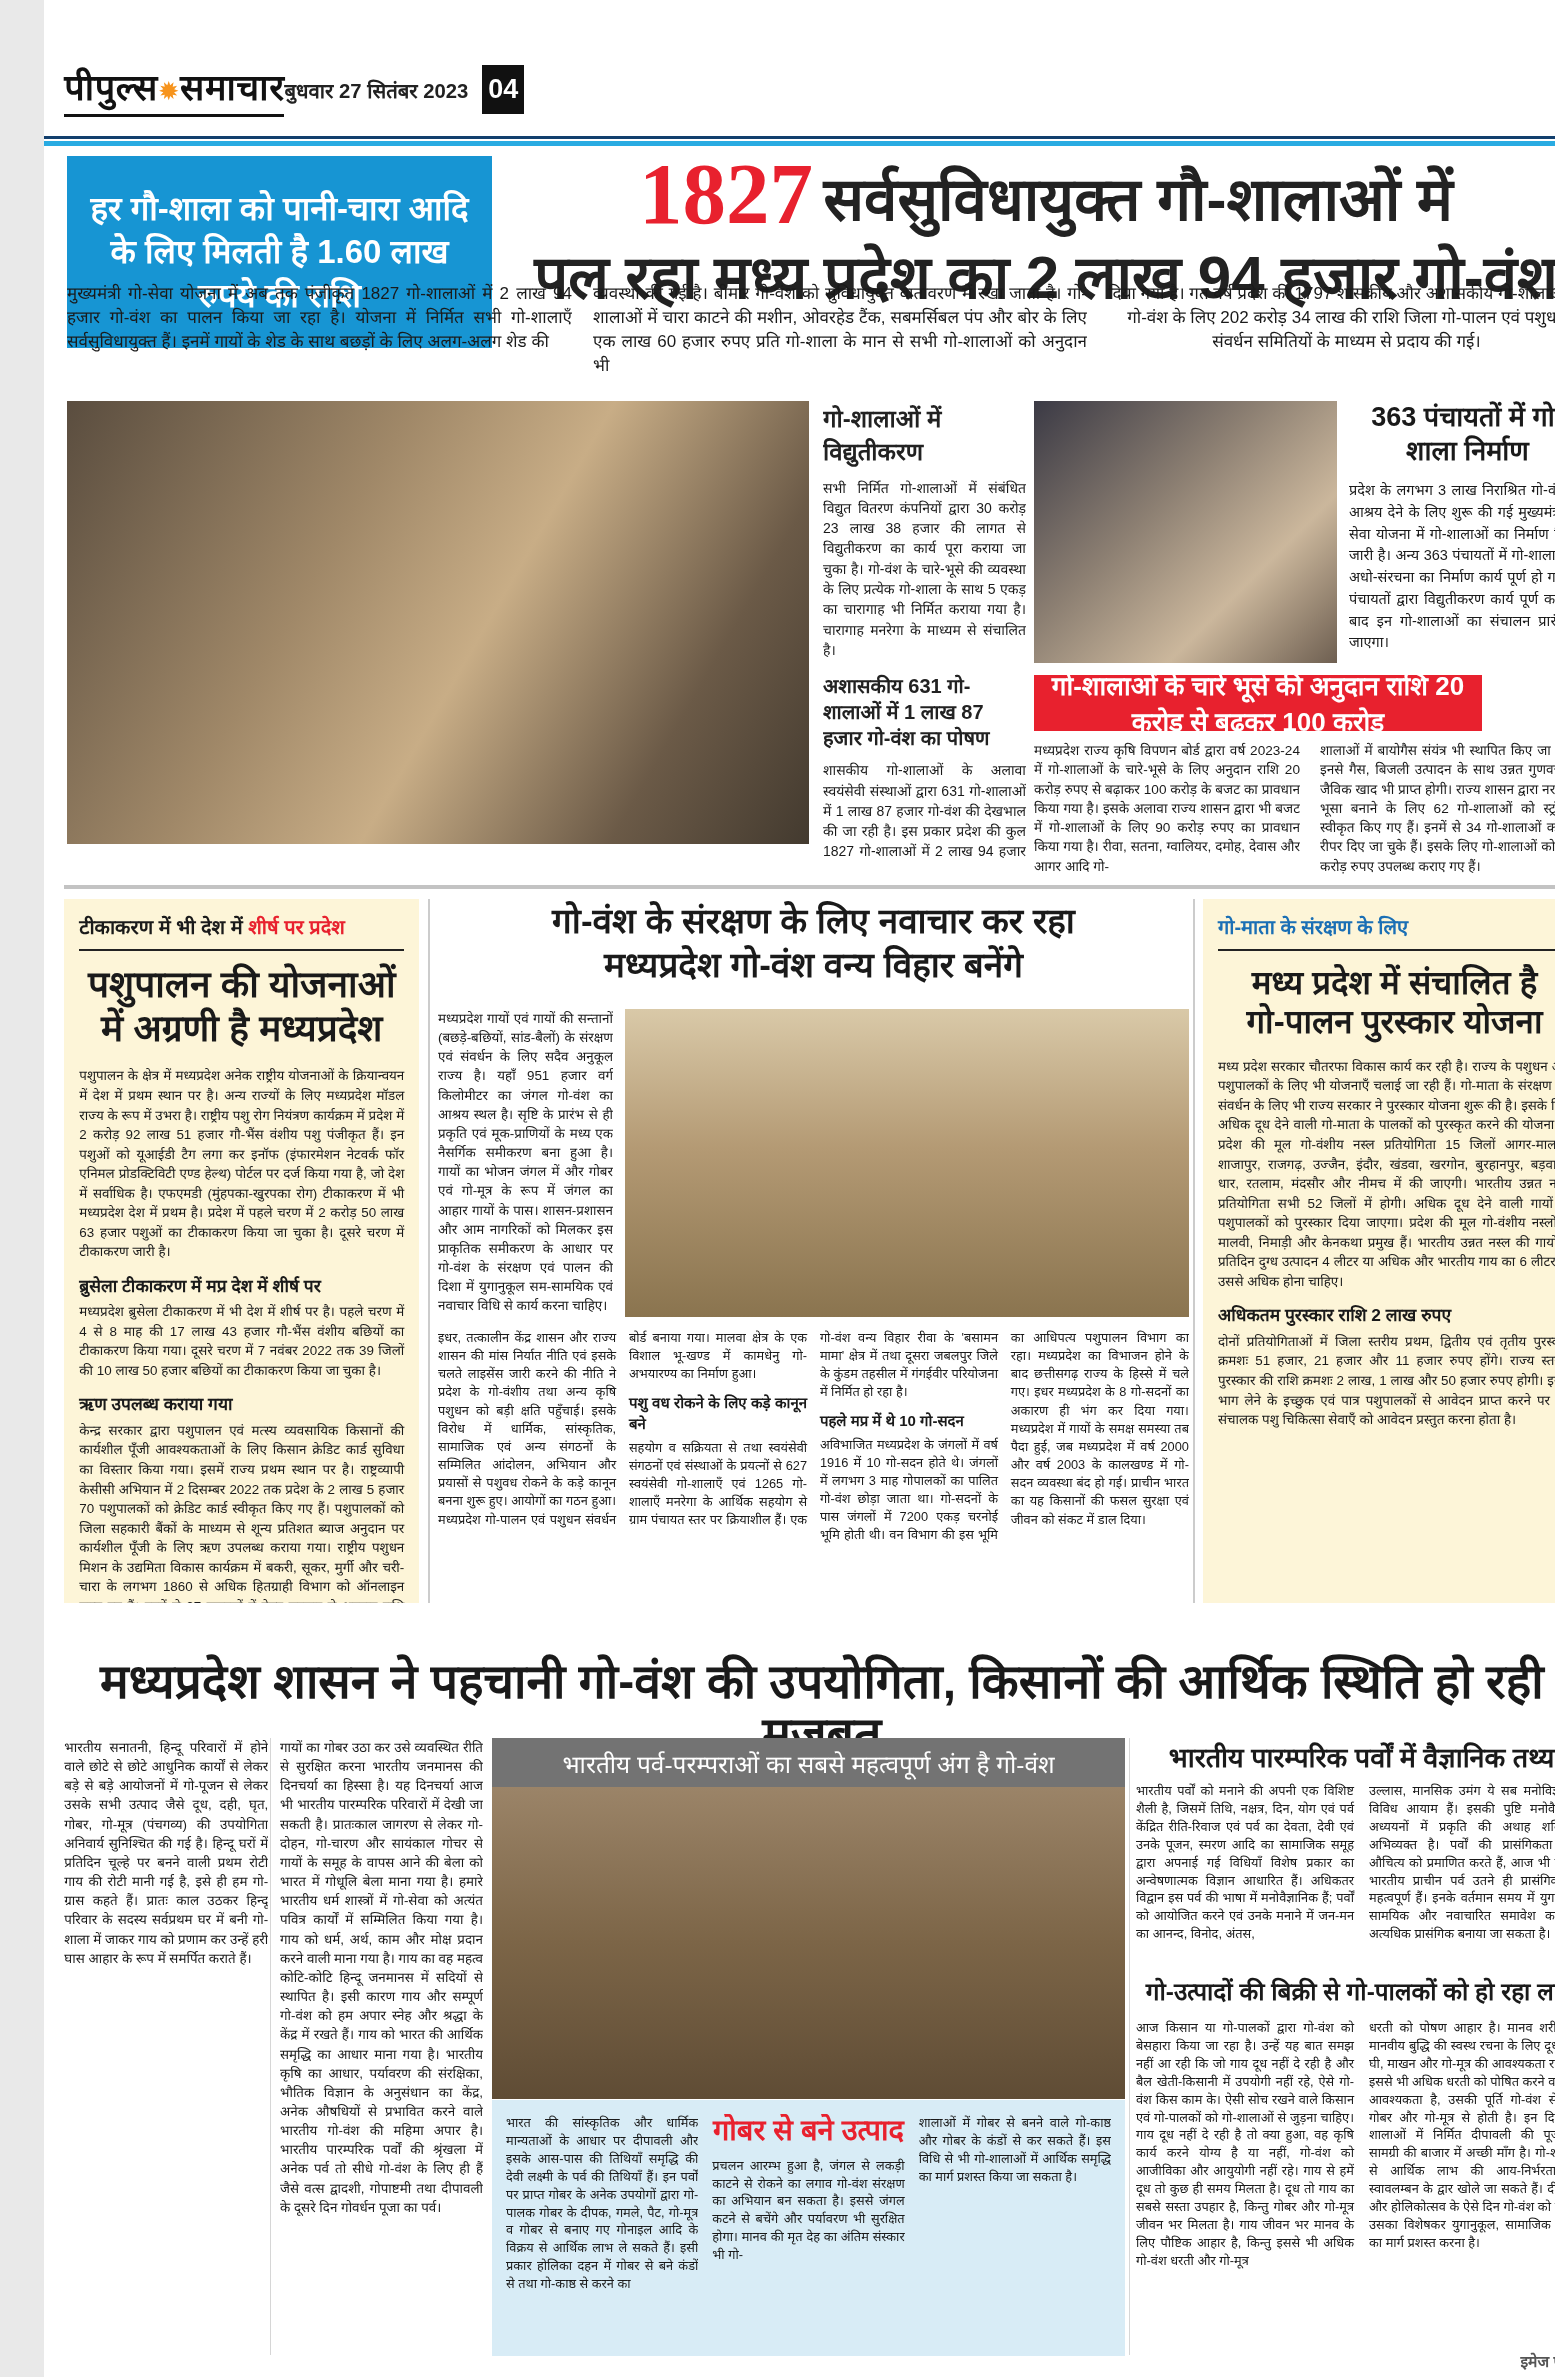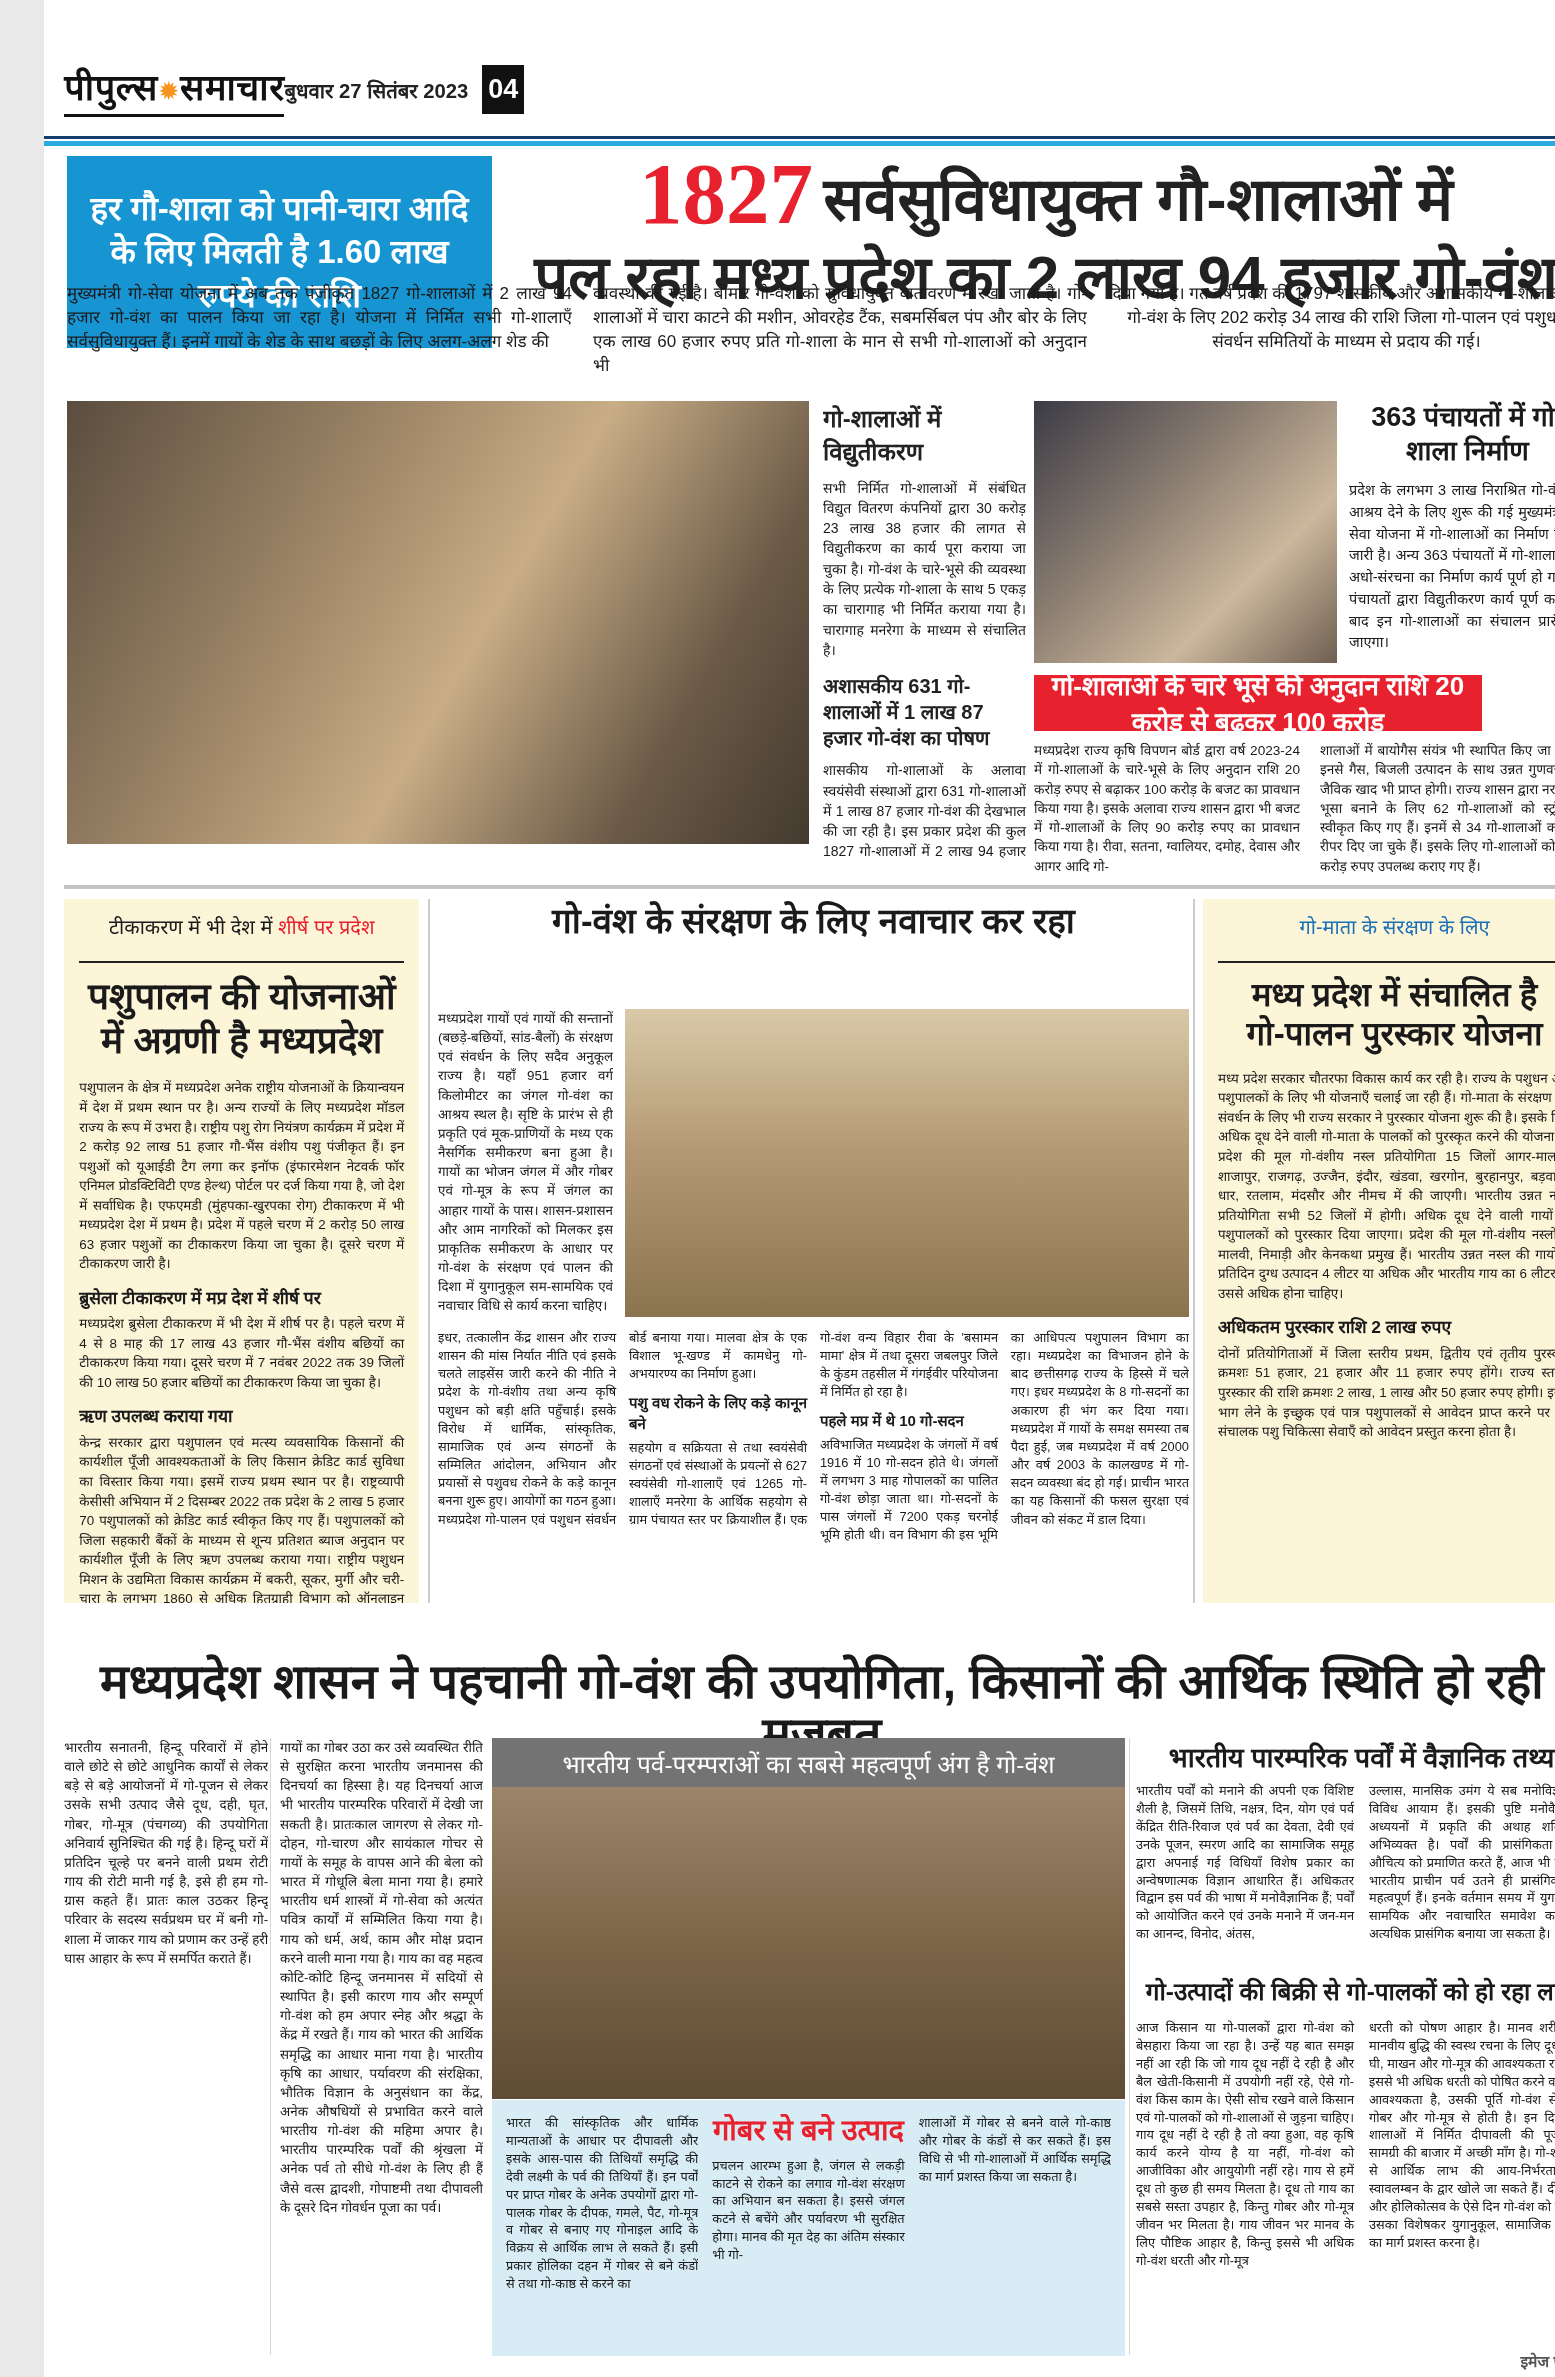--- a/index.html
+++ b/index.html
@@ -63,21 +63,21 @@
   .gcol{position:absolute;top:0;width:266px;height:138px;font-size:13.6px;line-height:1.42;text-align:justify;overflow:hidden;}
   .gcol.g1{left:0;}
   .gcol.g2{left:286px;}
 
   .hdiv{left:20.3px;top:885px;width:1515px;height:4.1px;background:#c3c3c3;}
   .vdiv{top:899px;width:1.7px;height:704px;background:#cccccc;}
 
   
   .creambox{background:#fdf5d8;box-sizing:border-box;padding:14px 15px;}
   .leftmid{left:20.3px;top:899px;width:355px;height:704px;}
-  .kicker{font-size:20px;font-weight:normal;text-align:center;border-bottom:2.3px solid #222;padding-bottom:21px;margin-bottom:11.6px;}
+  .kicker{font-size:20px;font-weight:bold;border-bottom:2.3px solid #222;padding-bottom:9px;margin-bottom:11.6px;}
   .kicker .red{color:#e8212e;}
   .kicker .blue{color:#1a6fb5;}
   .midheading{font-size:37px;font-weight:bold;text-align:center;line-height:1.2;margin:3.5px 0 15px 0;}
   .midbody{font-size:13.4px;line-height:1.46;text-align:justify;}
   .midsub{font-size:17.4px;font-weight:bold;margin:10.5px 0 5.8px 0;}
   .rightmid{left:1159px;top:899px;width:383px;height:704px;}
   .rightmid .midheading{font-size:33px;}
 
   .centerhead{left:394px;top:899px;width:751px;height:105px;text-align:center;font-size:35px;font-weight:bold;line-height:1.25;}
   .censide{left:394px;top:1009px;width:175px;height:308px;font-size:13.4px;line-height:1.43;text-align:justify;}
@@ -165,20 +165,21 @@
     <div class="midheading">पशुपालन की योजनाओं में अग्रणी है मध्यप्रदेश</div>
     <div class="midbody">पशुपालन के क्षेत्र में मध्यप्रदेश अनेक राष्ट्रीय योजनाओं के क्रियान्वयन में देश में प्रथम स्थान पर है। अन्य राज्यों के लिए मध्यप्रदेश मॉडल राज्य के रूप में उभरा है। राष्ट्रीय पशु रोग नियंत्रण कार्यक्रम में प्रदेश में 2 करोड़ 92 लाख 51 हजार गौ-भैंस वंशीय पशु पंजीकृत हैं। इन पशुओं को यूआईडी टैग लगा कर इनॉफ (इंफारमेशन नेटवर्क फॉर एनिमल प्रोडक्टिविटी एण्ड हेल्थ) पोर्टल पर दर्ज किया गया है, जो देश में सर्वाधिक है। एफएमडी (मुंहपका-खुरपका रोग) टीकाकरण में भी मध्यप्रदेश देश में प्रथम है। प्रदेश में पहले चरण में 2 करोड़ 50 लाख 63 हजार पशुओं का टीकाकरण किया जा चुका है। दूसरे चरण में टीकाकरण जारी है।</div>
     <div class="midsub">ब्रुसेला टीकाकरण में मप्र देश में शीर्ष पर</div>
     <div class="midbody">मध्यप्रदेश ब्रुसेला टीकाकरण में भी देश में शीर्ष पर है। पहले चरण में 4 से 8 माह की 17 लाख 43 हजार गौ-भैंस वंशीय बछियों का टीकाकरण किया गया। दूसरे चरण में 7 नवंबर 2022 तक 39 जिलों की 10 लाख 50 हजार बछियों का टीकाकरण किया जा चुका है।</div>
     <div class="midsub">ऋण उपलब्ध कराया गया</div>
     <div class="midbody">केन्द्र सरकार द्वारा पशुपालन एवं मत्स्य व्यवसायिक किसानों की कार्यशील पूँजी आवश्यकताओं के लिए किसान क्रेडिट कार्ड सुविधा का विस्तार किया गया। इसमें राज्य प्रथम स्थान पर है। राष्ट्रव्यापी केसीसी अभियान में 2 दिसम्बर 2022 तक प्रदेश के 2 लाख 5 हजार 70 पशुपालकों को क्रेडिट कार्ड स्वीकृत किए गए हैं। पशुपालकों को जिला सहकारी बैंकों के माध्यम से शून्य प्रतिशत ब्याज अनुदान पर कार्यशील पूँजी के लिए ऋण उपलब्ध कराया गया। राष्ट्रीय पशुधन मिशन के उद्यमिता विकास कार्यक्रम में बकरी, सूकर, मुर्गी और चरी-चारा के लगभग 1860 से अधिक हितग्राही विभाग को ऑनलाइन प्राप्त हुए हैं। इनमें से 27 प्रकरणों में केन्द्र सरकार से अनुदान राशि प्राप्त हो चुकी है, जो राष्ट्र स्तर पर सर्वाधिक है।</div>
   </div>
 
   <div class="abs centerhead">
     <span>गो-वंश के संरक्षण के लिए नवाचार कर रहा</span><br>
+    <span>मध्यप्रदेश गो-वंश वन्य विहार बनेंगे</span>
   </div>
   <div class="abs censide clip">मध्यप्रदेश गायों एवं गायों की सन्तानों (बछड़े-बछियों, सांड-बैलों) के संरक्षण एवं संवर्धन के लिए सदैव अनुकूल राज्य है। यहाँ 951 हजार वर्ग किलोमीटर का जंगल गो-वंश का आश्रय स्थल है। सृष्टि के प्रारंभ से ही प्रकृति एवं मूक-प्राणियों के मध्य एक नैसर्गिक समीकरण बना हुआ है। गायों का भोजन जंगल में और गोबर एवं गो-मूत्र के रूप में जंगल का आहार गायों के पास। शासन-प्रशासन और आम नागरिकों को मिलकर इस प्राकृतिक समीकरण के आधार पर गो-वंश के संरक्षण एवं पालन की दिशा में युगानुकूल सम-सामयिक एवं नवाचार विधि से कार्य करना चाहिए।</div>
   <div class="abs photo ph-shed"></div>
   <div class="abs cenflow clip">
     <p>इधर, तत्कालीन केंद्र शासन और राज्य शासन की मांस निर्यात नीति एवं इसके चलते लाइसेंस जारी करने की नीति ने प्रदेश के गो-वंशीय तथा अन्य कृषि पशुधन को बड़ी क्षति पहुँचाई। इसके विरोध में धार्मिक, सांस्कृतिक, सामाजिक एवं अन्य संगठनों के सम्मिलित आंदोलन, अभियान और प्रयासों से पशुवध रोकने के कड़े कानून बनना शुरू हुए। आयोगों का गठन हुआ। मध्यप्रदेश गो-पालन एवं पशुधन संवर्धन बोर्ड बनाया गया। मालवा क्षेत्र के एक विशाल भू-खण्ड में कामधेनु गो-अभयारण्य का निर्माण हुआ।</p>
     <div class="midsub">पशु वध रोकने के लिए कड़े कानून बने</div>
     <p>सहयोग व सक्रियता से तथा स्वयंसेवी संगठनों एवं संस्थाओं के प्रयत्नों से 627 स्वयंसेवी गो-शालाएँ एवं 1265 गो-शालाएँ मनरेगा के आर्थिक सहयोग से ग्राम पंचायत स्तर पर क्रियाशील हैं। एक गो-वंश वन्य विहार रीवा के 'बसामन मामा' क्षेत्र में तथा दूसरा जबलपुर जिले के कुंडम तहसील में गंगईवीर परियोजना में निर्मित हो रहा है।</p>
     <div class="midsub">पहले मप्र में थे 10 गो-सदन</div>
     <p>अविभाजित मध्यप्रदेश के जंगलों में वर्ष 1916 में 10 गो-सदन होते थे। जंगलों में लगभग 3 माह गोपालकों का पालित गो-वंश छोड़ा जाता था। गो-सदनों के पास जंगलों में 7200 एकड़ चरनोई भूमि होती थी। वन विभाग की इस भूमि का आधिपत्य पशुपालन विभाग का रहा। मध्यप्रदेश का विभाजन होने के बाद छत्तीसगढ़ राज्य के हिस्से में चले गए। इधर मध्यप्रदेश के 8 गो-सदनों का अकारण ही भंग कर दिया गया। मध्यप्रदेश में गायों के समक्ष समस्या तब पैदा हुई, जब मध्यप्रदेश में वर्ष 2000 और वर्ष 2003 के कालखण्ड में गो-सदन व्यवस्था बंद हो गई। प्राचीन भारत का यह किसानों की फसल सुरक्षा एवं जीवन को संकट में डाल दिया।</p>
   </div>

